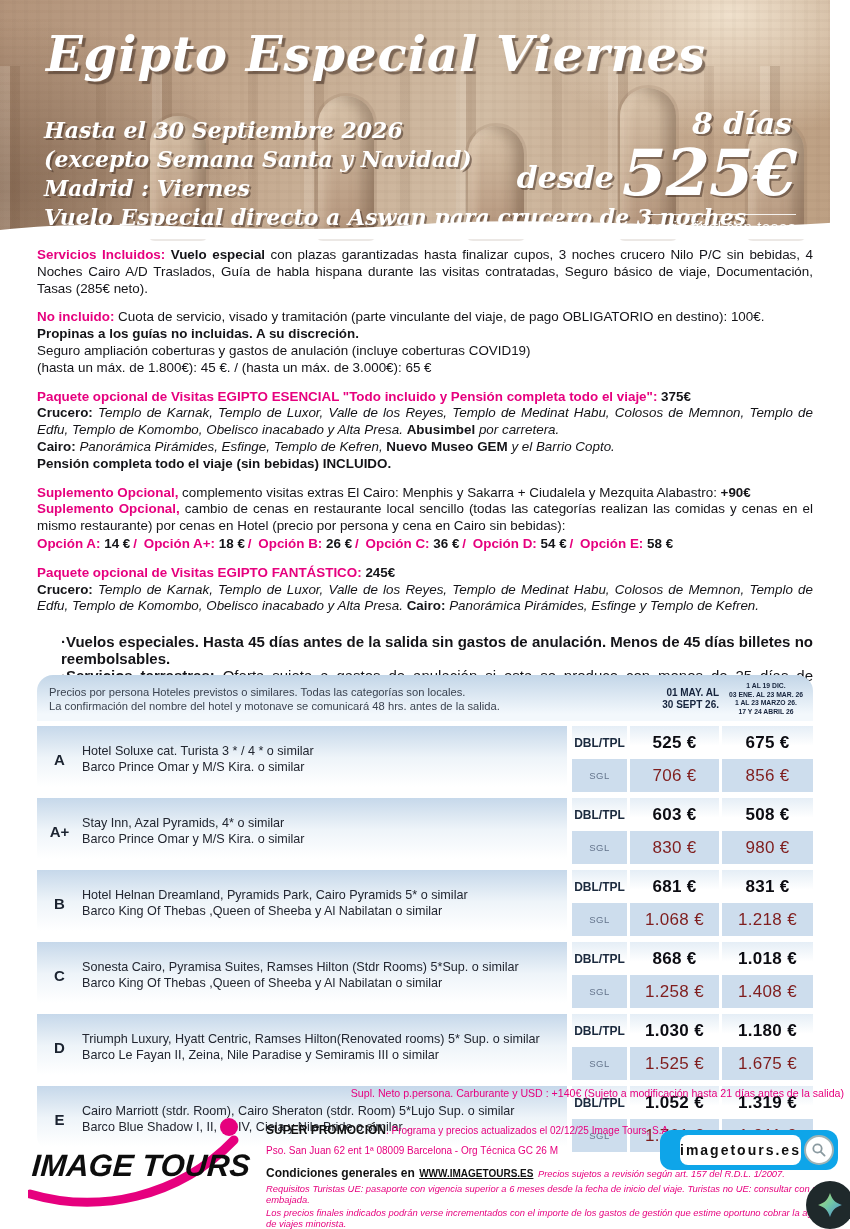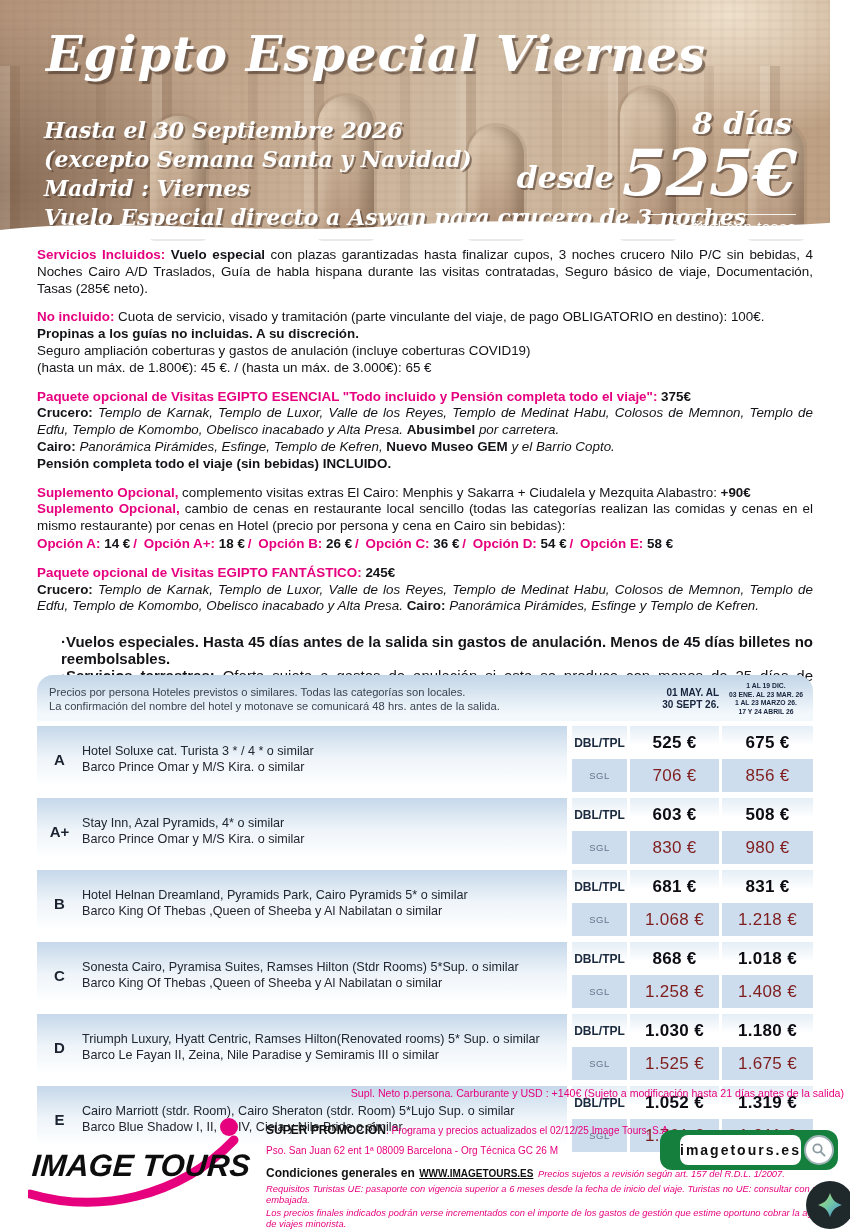--- a/index.html
+++ b/index.html
@@ -91,21 +91,21 @@
   .logo svg{ position:absolute; left:0; top:0; }
   .logo-text{ position:absolute; left:4px; top:34px; font-size:31px; font-weight:bold; font-style:italic;
     color:#0d0d0d; letter-spacing:0; transform:skewX(-4deg); white-space:nowrap; }
   .ftext{ position:absolute; left:266px; top:12px; width:578px; text-align:left; }
   .ftext .l{ margin-bottom:7px; }
   .f-black-b{ color:#111; font-weight:bold; font-size:12px; }
   .f-pink{ color:#e6007e; font-size:10px; }
   .f-link{ color:#111; font-weight:bold; font-size:10px; text-decoration:underline; cursor:pointer; }
   .f-pink-i{ color:#e6007e; font-size:9.4px; font-style:italic; }
   .l-small{ margin-bottom:2px !important; }
-  .site-btn{ position:absolute; top:22px; right:12px; width:178px; height:38px; background:#15803d;
+  .site-btn{ position:absolute; top:22px; right:12px; width:178px; height:38px; background:#0ea5e9;
     border-radius:12px; display:flex; align-items:center; padding:20px; cursor:pointer; }
   .site-pill{ background:#fff; border-radius:8px; height:30px; flex:1; display:flex; align-items:center;
     justify-content:center; font-weight:bold; font-size:14px; letter-spacing:2px; color:#101010; }
   .site-circle{ width:30px; height:30px; border-radius:50%; background:#fff; border:2px solid #9fb3b6;
     margin-left:3px; display:flex; align-items:center; justify-content:center; flex:0 0 auto; }
   .x-badge{ position:absolute; top:1181px; right:-4px; width:48px; height:48px; border-radius:50%;
     background:#1f292b; display:flex; align-items:center; justify-content:center; z-index:5; cursor:pointer; }
 </style>
 </head>
 <body>

